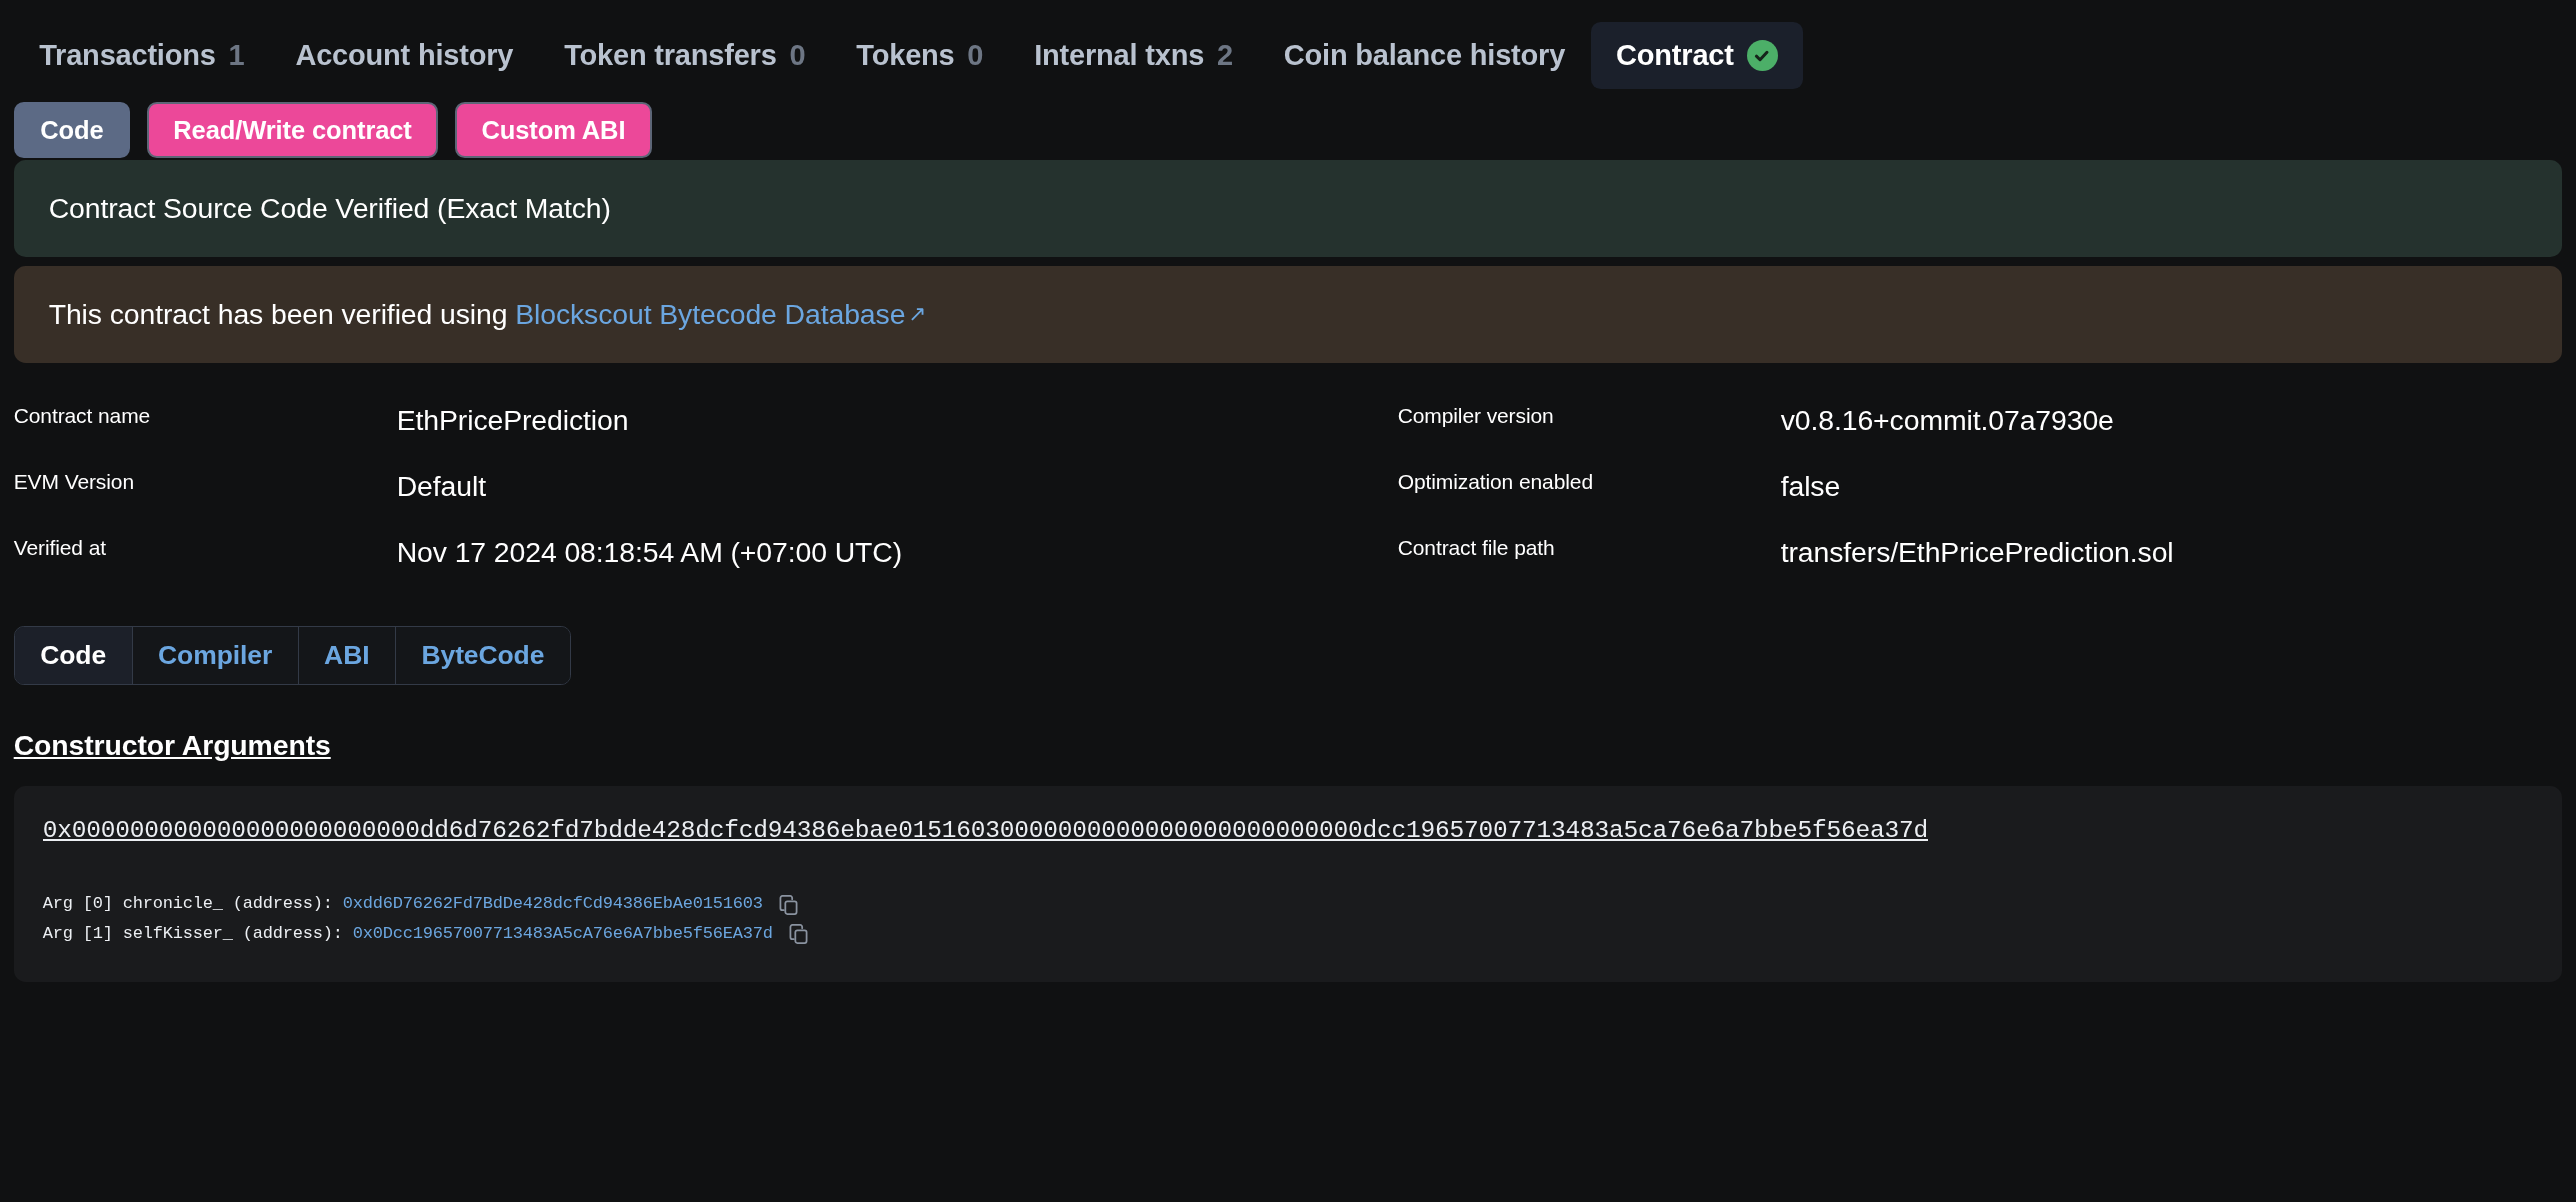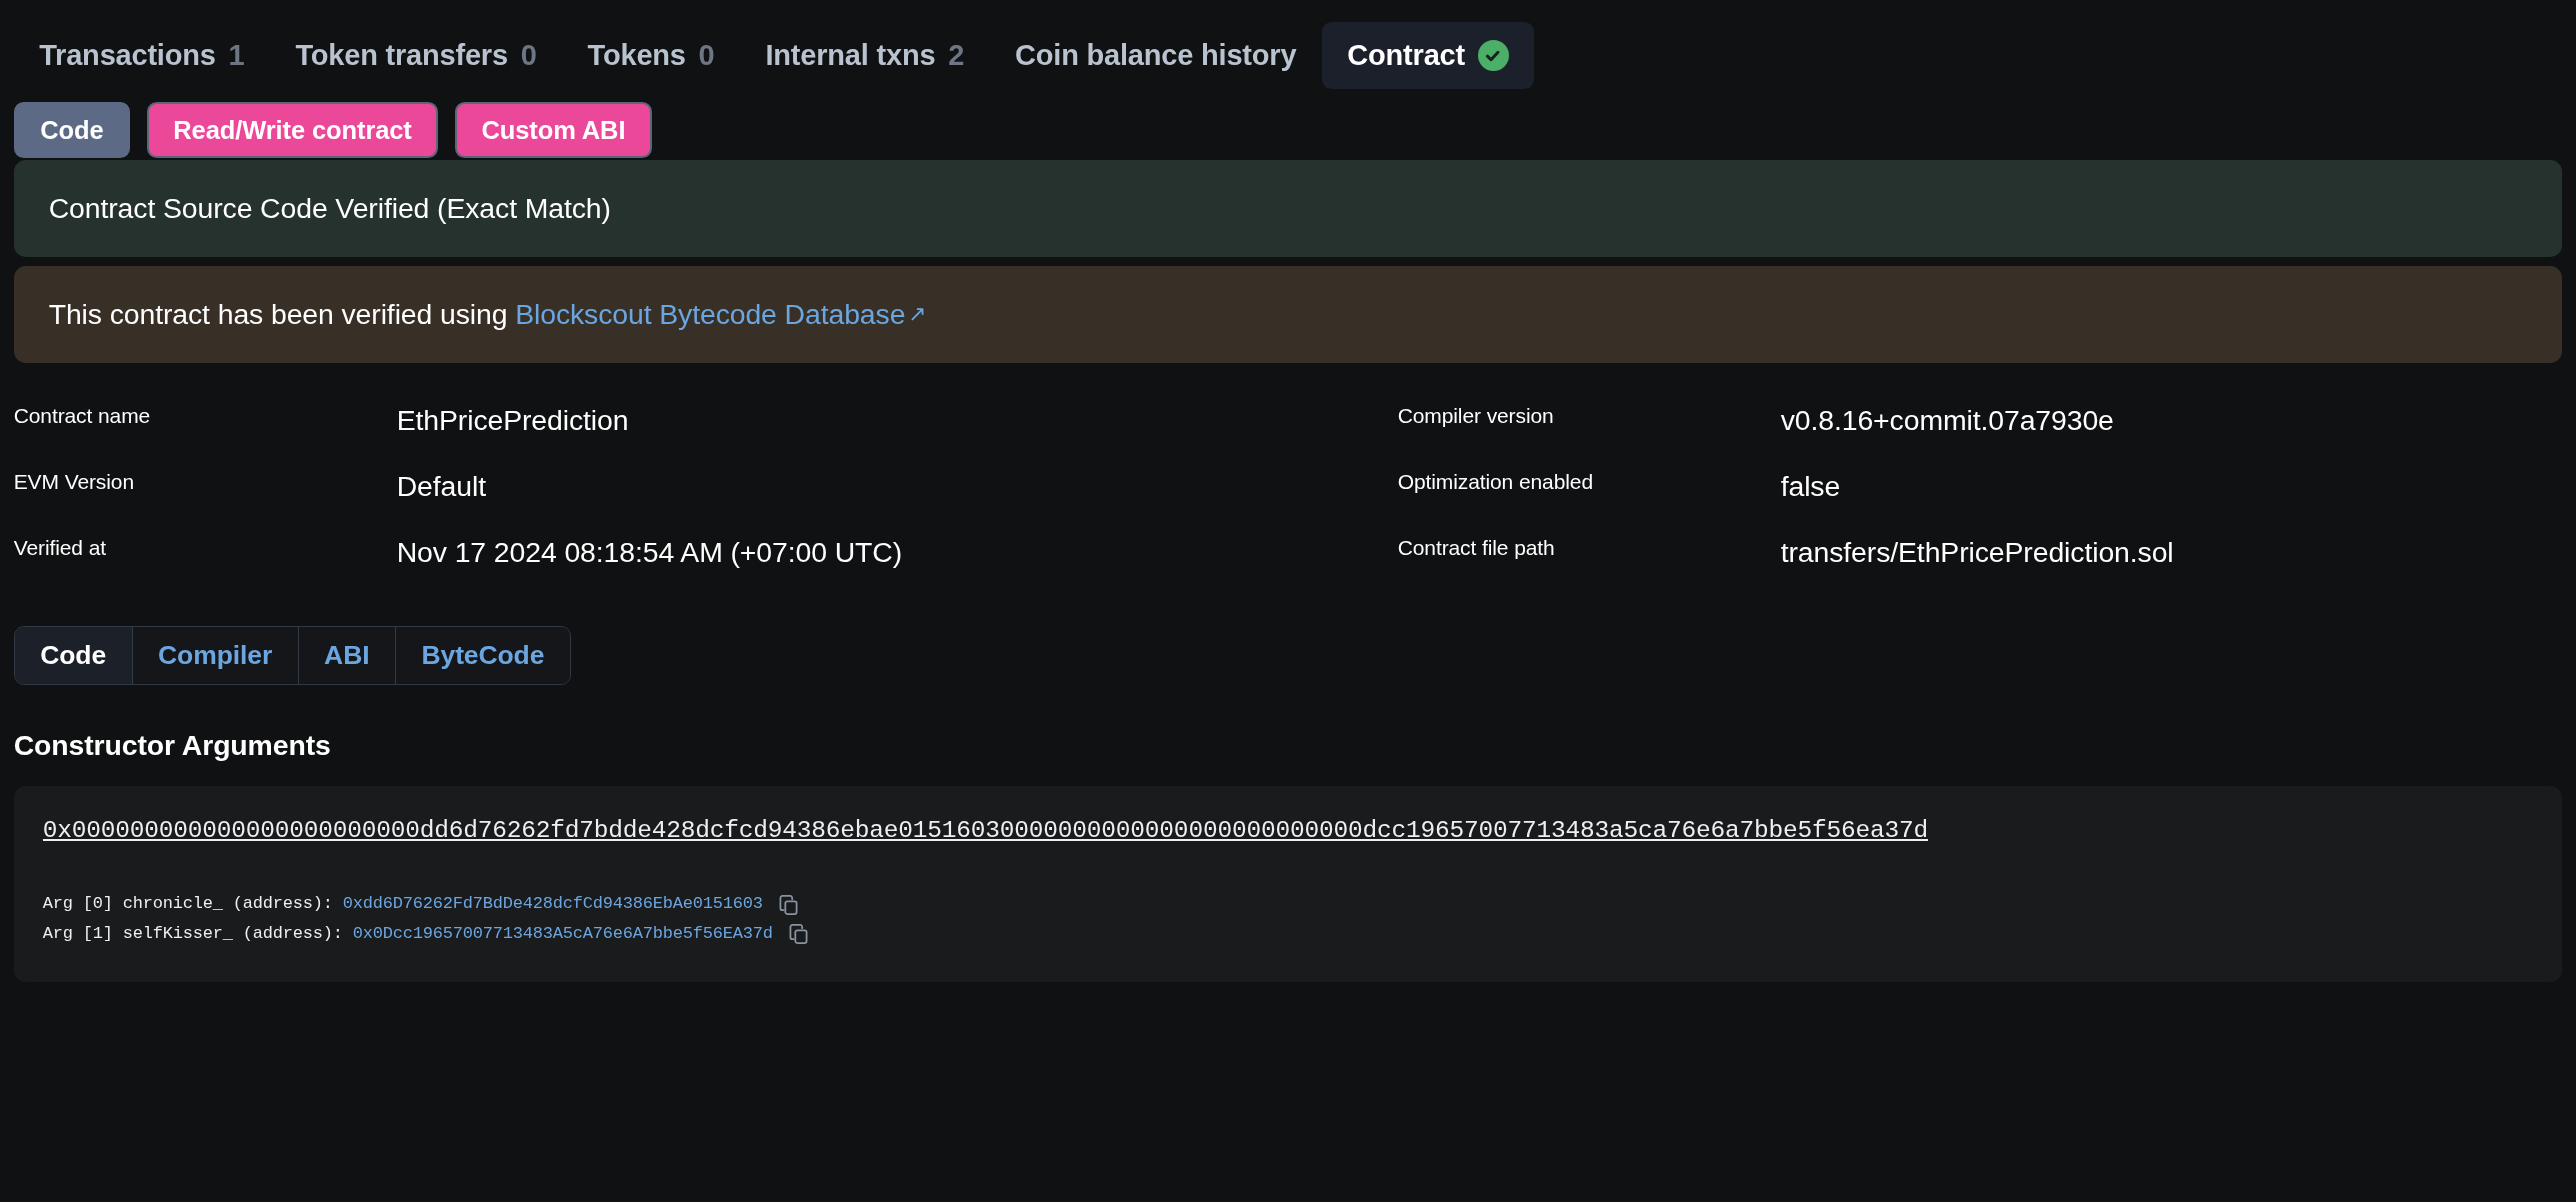--- a/index.html
+++ b/index.html
@@ -164,20 +164,21 @@
     background: #1c2029;
   }
 
   
   .section-title {
     margin-top: 44px;
     font-size: 28.4px;
     font-weight: 700;
     color: #ffffff;
     letter-spacing: -0.1px;
+    text-decoration: underline;
   }
 
   .codebox {
     margin-top: 24.5px;
     background: #1a1b1d;
     border-radius: 11.8px;
     padding: 31px 29px 29px 29px;
     min-height: 196px;
   }
   .hexline {
@@ -220,20 +221,23 @@
 <div class="page">
 
   
   <div class="tabbar">
 
     <div class="tab">
       <span>Transactions</span>
       <span class="count">1</span>
     </div>
 
+    <div class="tab">
+      <span>Account history</span>
+    </div>
 
     <div class="tab">
       <span>Token transfers</span>
       <span class="count">0</span>
     </div>
 
     <div class="tab">
       <span>Tokens</span>
       <span class="count">0</span>
     </div>

